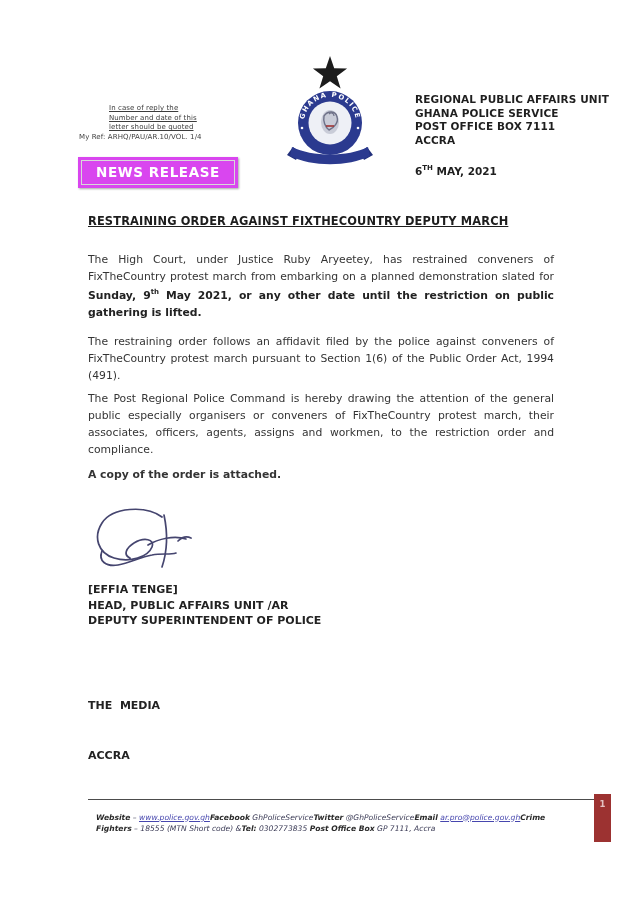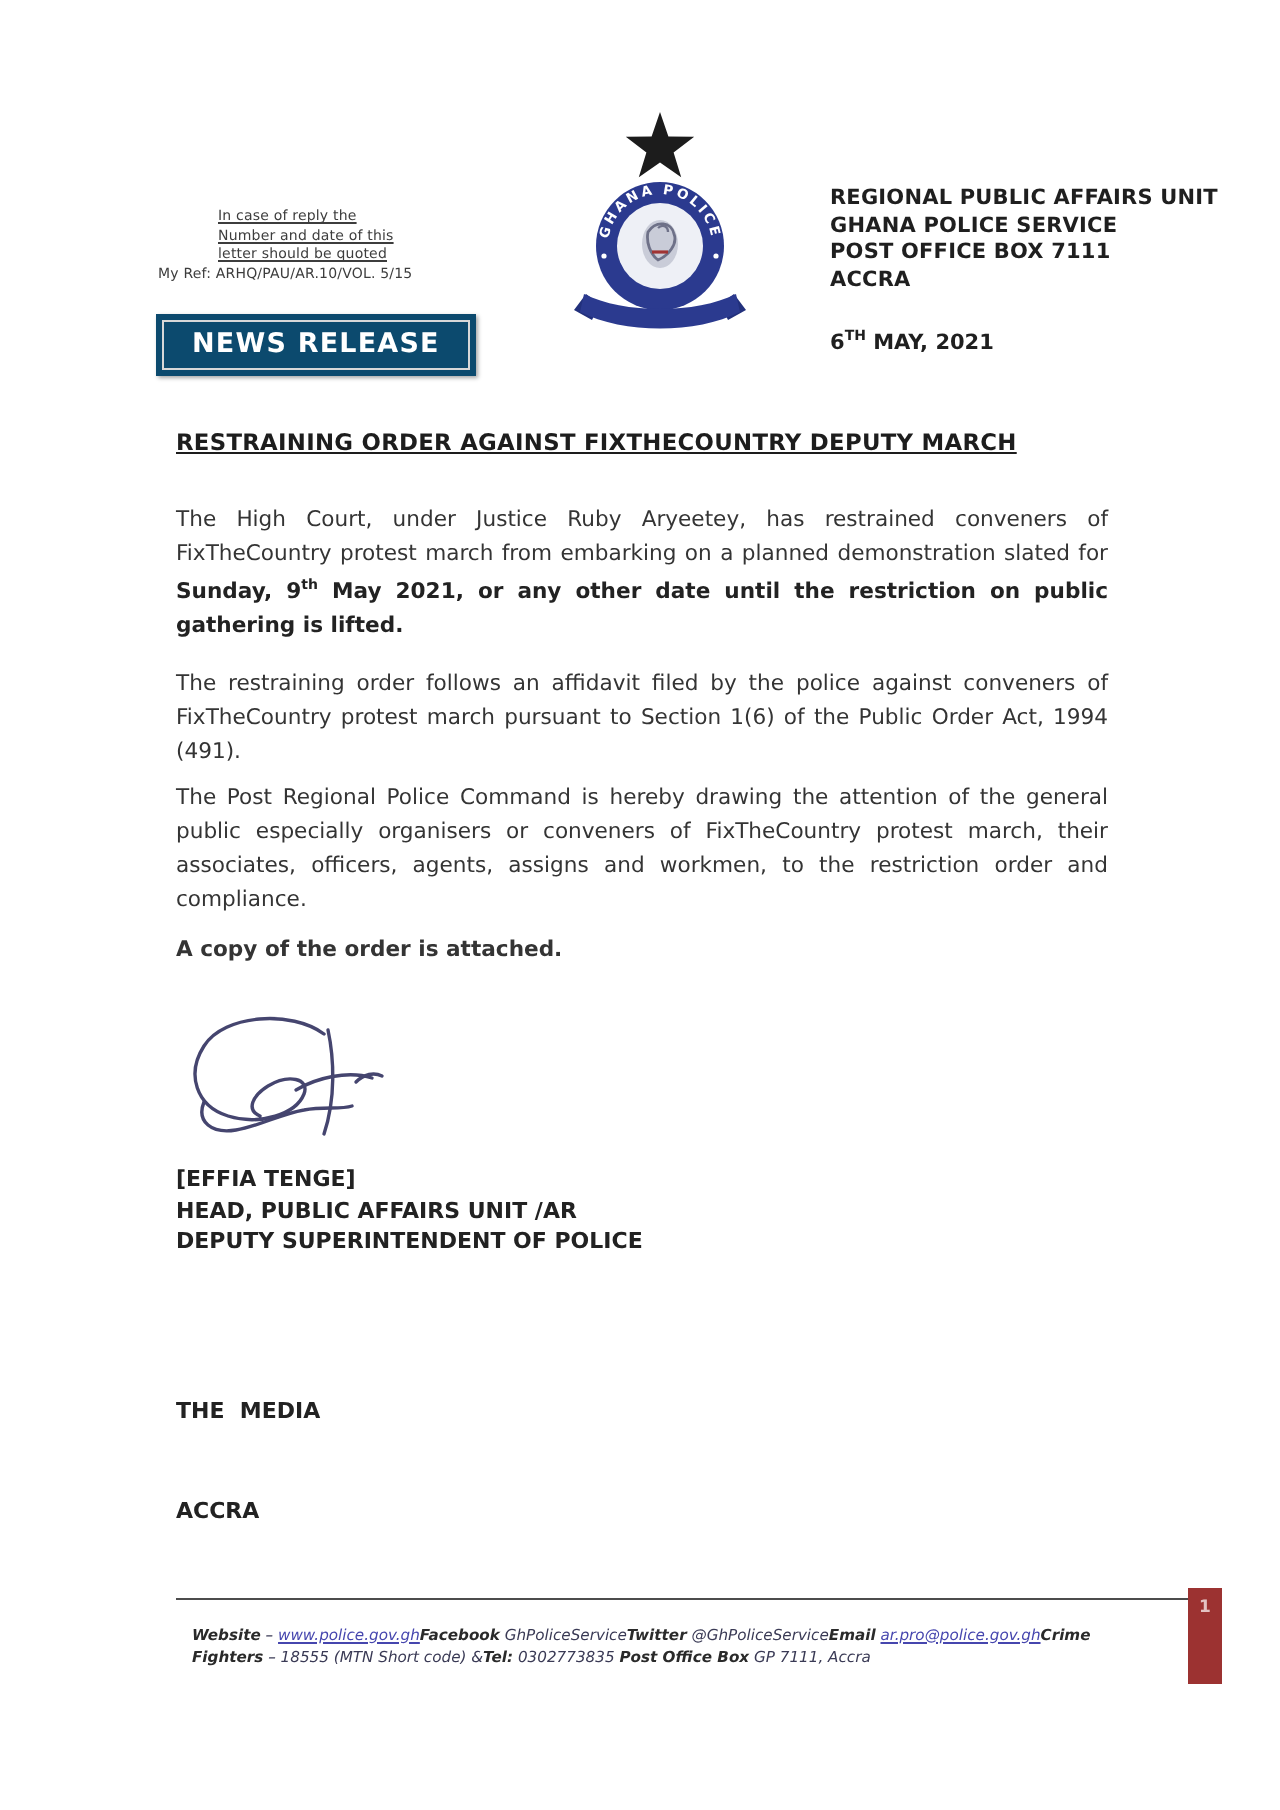--- a/index.html
+++ b/index.html
@@ -17,21 +17,21 @@
   .ref {
     position: absolute; left: 79px; top: 104px;
     font-size: 7px; line-height: 9.5px; color: #3d3d3d;
     letter-spacing: 0.1px;
   }
   .ref .u { text-decoration: underline; padding-left: 30px; }
 
   
   .news-box {
     position: absolute; left: 78px; top: 157px;
-    background: #0c4a6e; padding: 3px;
+    background: #d946ef; padding: 3px;
     box-shadow: 1px 1px 2px rgba(0,0,0,0.35);
   }
   .news-box-inner {
     border: 1px solid #d8d8d8;
     padding: 3px 14px 4px 14px;
     color: #ffffff; font-weight: bold;
     font-size: 13.5px; letter-spacing: 0.6px;
     white-space: nowrap;
   }
 
@@ -102,21 +102,21 @@
 </style>
 </head>
 <body>
 
 <div class="page">
 
   <div class="ref">
     <div class="u">In case of reply the</div>
     <div class="u">Number and date of this</div>
     <div class="u">letter should be quoted</div>
-    <div>My Ref: ARHQ/PAU/AR.10/VOL. 5/15</div>
+    <div>My Ref: ARHQ/PAU/AR.10/VOL. 1/4</div>
   </div>
 
   <div class="news-box">
     <div class="news-box-inner">NEWS RELEASE</div>
   </div>
 
   <svg class="logo" viewBox="0 0 108 110">
 
     <polygon points="54,0 58.2,12.2 71.1,12.4 60.8,20.2 64.6,32.6 54,25.2 43.4,32.6 47.2,20.2 36.9,12.4 49.8,12.2" fill="#1c1c1c"></polygon>
 

